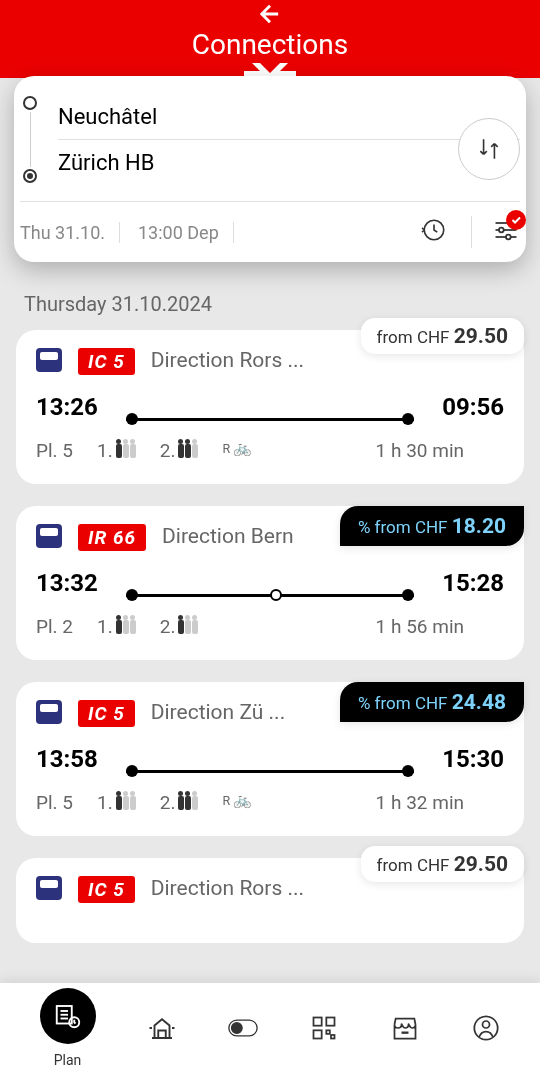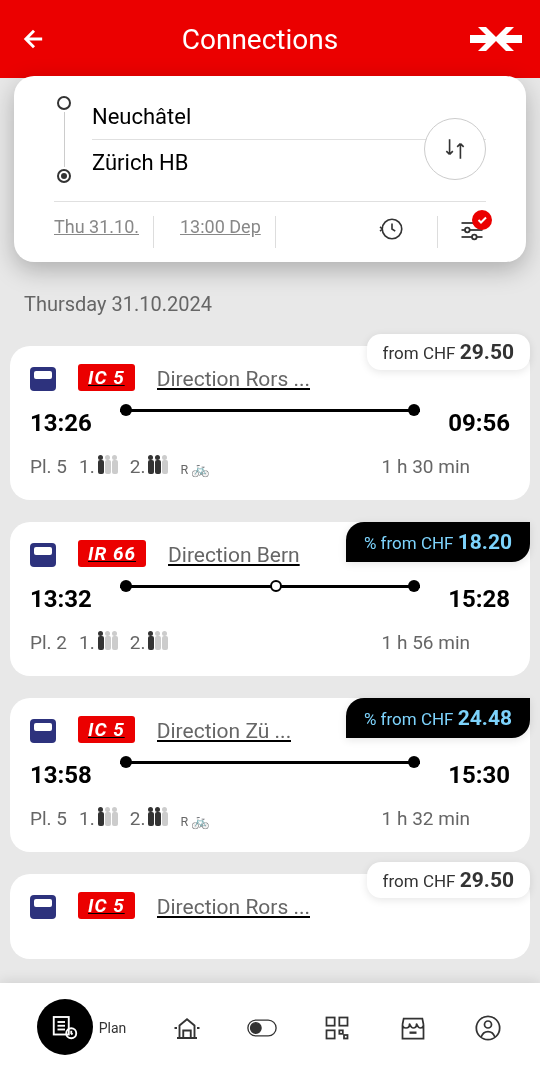--- a/index.html
+++ b/index.html
@@ -1,76 +1,76 @@
 <!DOCTYPE html>
 <html><head>
   <meta charset="utf-8">
   <style>
     * { box-sizing: border-box; margin: 0; padding: 0; font-family: -apple-system, BlinkMacSystemFont, "Segoe UI", Roboto, Helvetica, Arial, sans-serif; }
     body { width: 540px; height: 1083px; background: #e8e8e8; overflow: hidden; position: relative; }
     
-    .header { background: #eb0000; height: 78px; display: flex; align-items: center; justify-content: space-between; padding: 0 18px; }
+    .header { background: #eb0000; height: 78px; display: flex; align-items: center; justify-content: space-between; padding: 0 18px; flex-direction: column; }
     .back-btn { width: 32px; height: 32px; display: flex; align-items: center; justify-content: center; }
     .header-title { color: #fff; font-size: 28px; font-weight: 400; }
     .sbb-logo { width: 52px; height: 28px; }
     
-    .search-card { background: #fff; margin: -2px 14px 0; border-radius: 20px; padding: 18px 40px 14px; box-shadow: 0 8px 24px rgba(0,0,0,0.25); position: relative; z-index: 2; }
+    .search-card { background: #fff; margin: -2px 14px 0; border-radius: 20px; padding: 18px 6px 14px; box-shadow: 0 8px 24px rgba(0,0,0,0.25); position: relative; z-index: 2; }
     .route-row { display: flex; align-items: center; gap: 18px; position: relative; }
     .route-line { width: 20px; display: flex; flex-direction: column; align-items: center; }
     .route-circle { width: 14px; height: 14px; border-radius: 50%; border: 2px solid #333; }
     .route-circle.filled { border-color: #333; position: relative; }
     .route-circle.filled::after { content: ''; position: absolute; inset: 2px; background: #333; border-radius: 50%; }
     .route-connector { width: 1px; height: 55px; background: #ccc; margin: 2px 0; }
     .route-fields { flex: 1; }
     .route-field { font-size: 22px; color: #000; padding: 10px 0; border-bottom: 1px solid #e0e0e0; }
     .route-field:last-child { border-bottom: none; }
     .swap-btn { width: 62px; height: 62px; border-radius: 50%; border: 1px solid #ccc; display: flex; align-items: center; justify-content: center; position: absolute; right: 0; top: 24px; background: #fff; }
     
-    .search-options { display: flex; margin-top: 16px; gap: 12px; color: #888; font-size: 18px; border-top: 1px solid #e0e0e0; padding-top: 14px; text-decoration: underline; }
+    .search-options { display: flex; align-items: center; margin-top: 16px; gap: 4px; color: #888; font-size: 18px; border-top: 1px solid #e0e0e0; padding-top: 14px; }
     .opt-text { padding: 0 14px; border-right: 1px solid #ddd; }
     .opt-text:first-child { padding-left: 0; }
     .opt-history { margin-left: auto; padding: 0 20px; }
     .opt-filter { border-left: 1px solid #ddd; padding-left: 20px; position: relative; }
     .opt-badge { position: absolute; top: -6px; right: -6px; width: 20px; height: 20px; background: #eb0000; border-radius: 50%; display: flex; align-items: center; justify-content: center; }
     
     .date-header { color: #666; font-size: 20px; padding: 30px 24px 14px; border-radius: 21px; }
     
-    .conn-list { padding: 0 10px; margin-top: 16px; }
+    .conn-list { padding: 0 16px; }
     .conn-card { background: #fff; border-radius: 20px; padding: 18px 20px 22px; margin-bottom: 22px; position: relative; }
     
     .price-badge { position: absolute; top: -12px; right: 0; background: #fff; border-radius: 14px; padding: 6px 16px; font-size: 17px; color: #333; box-shadow: 0 2px 8px rgba(0,0,0,0.1); }
     .price-badge.dark { background: #000; color: #7dd3fc; border-radius: 18px 0 18px 0; top: 0; padding: 8px 18px; }
     .price-amt { font-weight: 700; font-size: 21px; }
     
-    .conn-line1 { display: flex; align-items: flex-end; gap: 22px; margin-bottom: 18px; text-decoration: underline; }
+    .conn-line1 { display: flex; align-items: flex-start; gap: 16px; margin-bottom: 18px; }
     .train-icon { width: 26px; height: 24px; background: #2d327d; border-radius: 4px; position: relative; }
     .train-icon::after { content: ''; position: absolute; left: 4px; top: 4px; right: 4px; height: 8px; background: #fff; border-radius: 2px; }
     .line-badge { background: #eb0000; color: #fff; font-weight: 700; font-style: italic; padding: 2px 10px; font-size: 19px; border-radius: 3px; letter-spacing: 1px; }
     .direction { color: #666; font-size: 21px; overflow: hidden; white-space: nowrap; }
     
-    .conn-times { display: flex; align-items: flex-start; gap: 28px; margin-bottom: 18px; }
+    .conn-times { display: flex; align-items: flex-end; gap: 28px; margin-bottom: 18px; }
     .time { font-size: 24px; font-weight: 700; }
     .timeline { flex: 1; height: 3px; background: #000; position: relative; }
     .timeline::before, .timeline::after { content: ''; position: absolute; width: 12px; height: 12px; background: #000; border-radius: 50%; top: -5px; }
     .timeline::before { left: 0; }
     .timeline::after { right: 0; }
     .timeline.has-stop .stop { position: absolute; left: 50%; top: -5px; width: 12px; height: 12px; background: #fff; border: 2px solid #000; border-radius: 50%; }
     
-    .conn-meta { display: flex; align-items: flex-end; gap: 12px; color: #666; font-size: 19px; }
+    .conn-meta { display: flex; align-items: flex-start; gap: 24px; color: #666; font-size: 19px; }
     .meta-item { display: flex; align-items: center; gap: 3px; }
     .occ-icon { display: inline-flex; gap: 1px; }
     .person { width: 6px; height: 14px; background: #333; border-radius: 2px; position: relative; }
     .person::before { content: ''; position: absolute; top: -5px; left: 0px; width: 5px; height: 5px; background: #333; border-radius: 50%; }
     .person.dim { background: #ccc; }
     .person.dim::before { background: #ccc; }
     .bike-icon { font-size: 15px; }
     .duration { margin-left: auto; margin-right: 40px; }
     
     .bottom-nav { position: absolute; bottom: 0; left: 0; right: 0; background: #fff; height: 100px; display: flex; align-items: center; justify-content: space-around; padding: 8px 14px 18px; box-shadow: 0 -2px 12px rgba(0,0,0,0.1); }
-    .nav-item { display: flex; flex-direction: row; align-items: center; gap: 6px; color: #333; font-size: 14px; }
+    .nav-item { display: flex; flex-direction: column; align-items: center; gap: 6px; color: #333; font-size: 14px; }
     .nav-circle { width: 56px; height: 56px; background: #000; border-radius: 50%; display: flex; align-items: center; justify-content: center; color: #fff; margin-bottom: 2px; }
     .nav-icon { width: 30px; height: 30px; display: flex; align-items: center; justify-content: center; }
   </style>
 </head>
 <body>
 
 <div class="header">
   <div class="back-btn">
     <svg width="28" height="28" viewBox="0 0 24 24" fill="none" stroke="#fff" stroke-width="2.5">
         <path d="M19 12H5M12 19l-7-7 7-7"></path>

